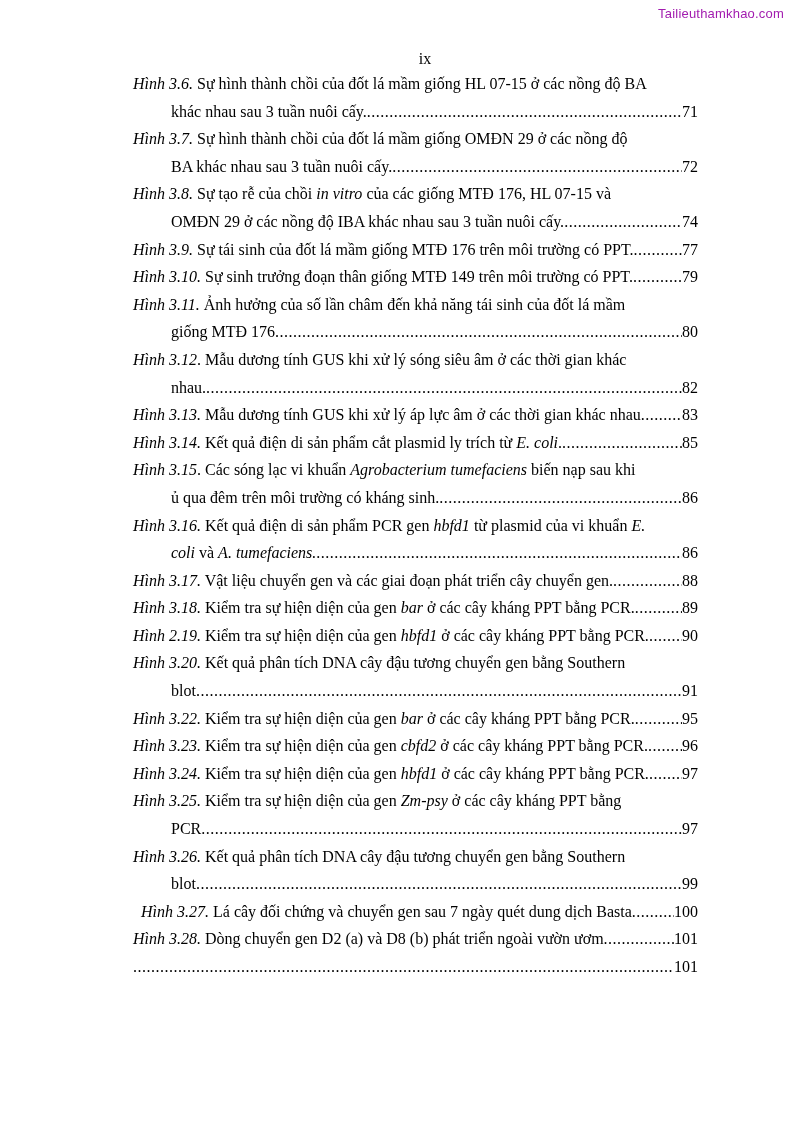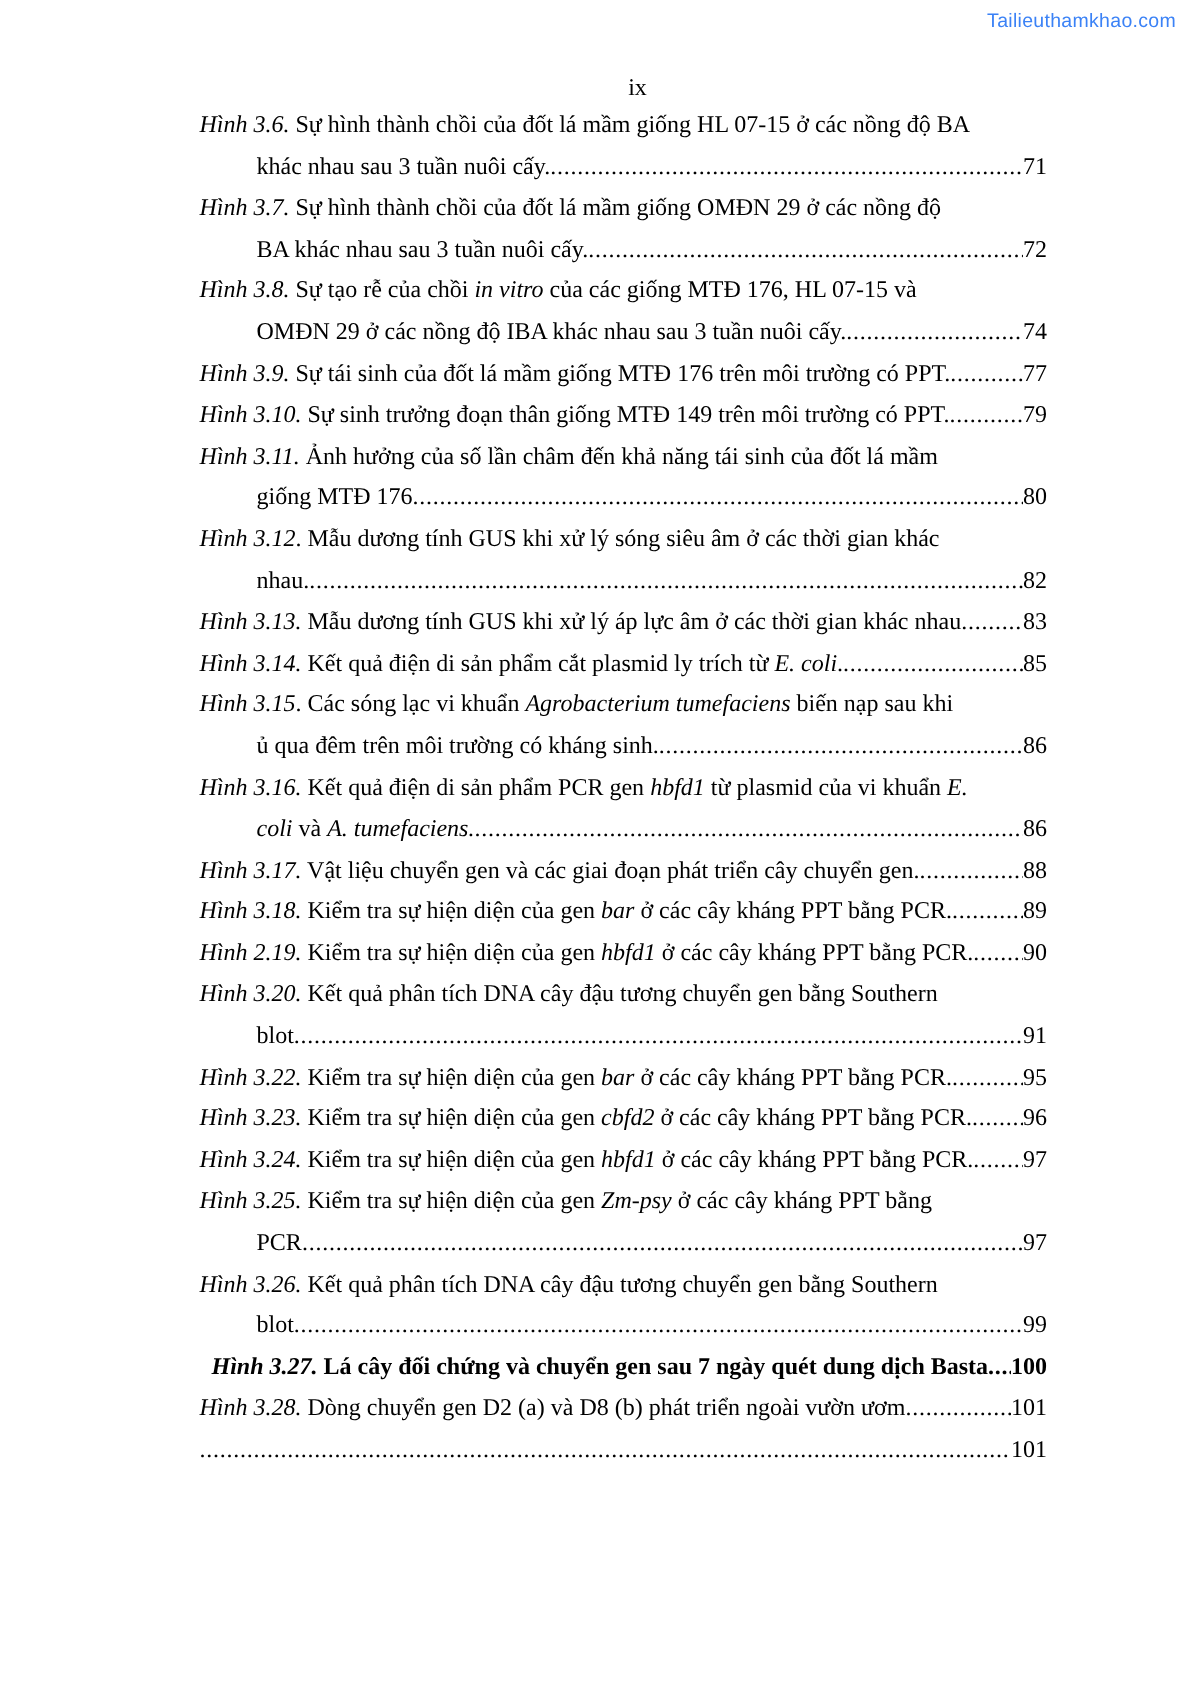--- a/index.html
+++ b/index.html
@@ -1,32 +1,32 @@
 <!DOCTYPE html>
 <html><head>
 <meta charset="utf-8">
 <style>
   html, body { margin: 0; padding: 0; background: #ffffff; }
   body { width: 794px; height: 1123px; position: relative; overflow: hidden;
          font-family: "Liberation Serif", "DejaVu Serif", serif; color: #000; }
   .watermark { position: absolute; top: 6px; right: 10px; font-family: "Liberation Sans", "DejaVu Sans", sans-serif;
-               font-size: 13px; color: #3b82f6; letter-spacing: 0.2px; }
+               font-size: 13px; color: #a21caf; letter-spacing: 0.2px; }
   .page-num { position: absolute; top: 50px; left: 0; width: 850px; text-align: center; font-size: 16px; }
   .toc { position: absolute; top: 70px; left: 133px; width: 565px; font-size: 16px; line-height: 27.6px; }
   .entry { position: relative; }
   .line { display: flex; align-items: baseline; white-space: nowrap; height: 27.6px; }
   .line.cont { padding-left: 38px; text-align: center; }
   .line.just { justify-content: space-between; }
   .line .txt { flex: 0 0 auto; }
   .dots { flex: 1 1 auto; overflow: hidden; white-space: nowrap; letter-spacing: 0.5px; }
   .dots::after { content: "................................................................................................................................................................................................................................................................................"; }
   .pg { flex: 0 0 auto; }
   .label { font-style: italic; }
   .it { font-style: italic; }
-  .entry.offset .line { padding-left: 8px; font-weight: bold; }
+  .entry.offset .line { padding-left: 8px; }
 </style>
 </head>
 <body>
 
 <div class="watermark">Tailieuthamkhao.com</div>
 <div class="page-num">ix</div>
 <div class="toc" id="toc">
     <div class="entry">
       <div class="line just">
         <span class="txt"><span class="label">Hình 3.6.</span><span> Sự hình thành chồi của đốt lá mầm giống HL 07-15  ở các nồng độ BA</span></span>

